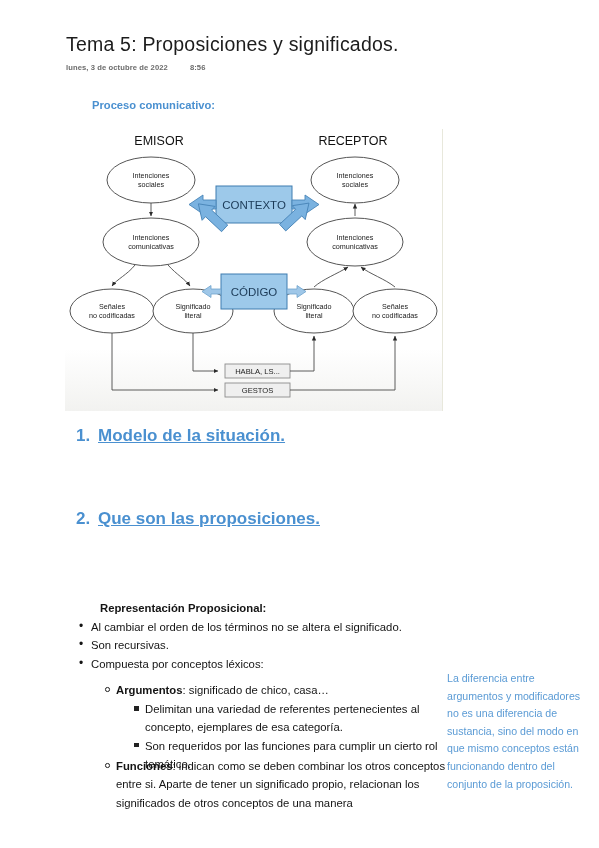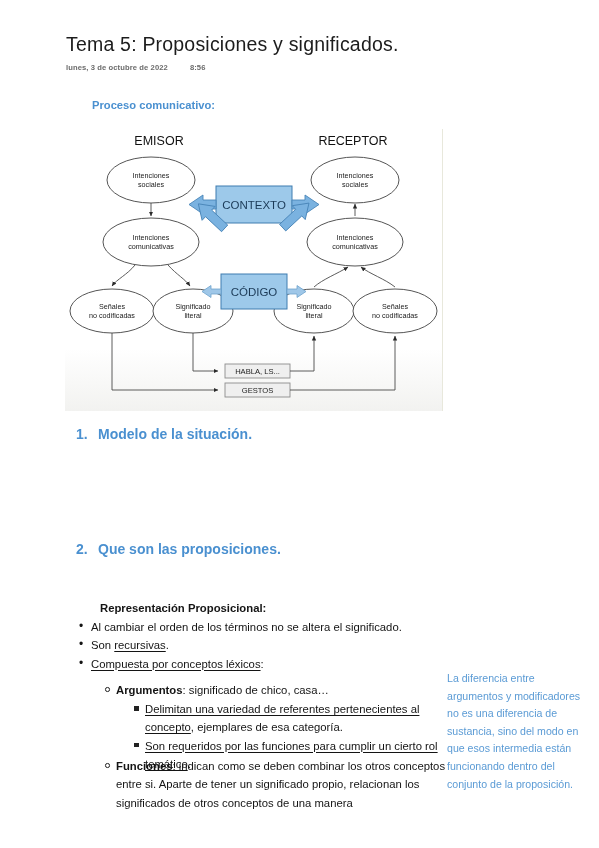--- a/index.html
+++ b/index.html
@@ -67,24 +67,25 @@
     position: absolute;
     font-size: 11.3px;
     font-weight: bold;
     color: #141414;
     white-space: nowrap;
   }
 
   
   .num-item {
     position: absolute;
-    font-size: 14px;
+    font-size: 17px;
     font-weight: bold;
     color: #4a90d0;
     white-space: nowrap;
+    text-decoration: underline;
   }
   .num-item .num {
     display: inline-block;
     width: 22px;
   }
 
   
   .blist {
     position: absolute;
     margin: 0;
@@ -121,21 +122,20 @@
     content: "";
     position: absolute;
     left: 4px;
     top: 6px;
     width: 4.5px;
     height: 4.5px;
     background: #222;
     box-sizing: border-box;
   }
   u.ul, .ul {
-    text-decoration: underline;
     text-underline-offset: 1.5px;
     text-align: center;
   }
   .b { font-weight: bold; }
 
   
   .side-note {
     position: absolute;
     left: 447px;
     top: 670px;
@@ -268,21 +268,21 @@
 
       <path class="lnk" d="M225,261 L330,261 L330,207" marker-end="url(#ah)"></path>
     </svg>
   </div>
 
   <div class="num-item" style="left:76px; top:426px;">
     <span class="num">1.</span><span>Modelo de la situación.</span>
   </div>
 
 
-  <div class="num-item" style="left:76px; top:509px;margin-top:32px;">
+  <div class="num-item" style="left:76px; top:509px;">
     <span class="num">2.</span><span>Que son las proposiciones.</span>
   </div>
 
 
   <div class="bold-head" style="left:66px; top:602px;margin-left:34px;">Representación Proposicional:</div>
 
   <ul class="blist" style="left:76px; top:618px; width:390px;">
     <li class="bul">
       <span>Al cambiar el orden de los términos no se altera el significado.</span>
     </li>
@@ -308,15 +308,15 @@
       <span class="ul">Son requeridos por las funciones para cumplir un cierto rol temático</span><span>.</span>
     </li>
   </ul>
 
   <ul class="blist" style="left:101px; top:757px; width:350px;">
     <li class="circ-marker">
       <span class="b">Funciones</span><span>: indican como se deben combinar los otros conceptos entre si. Aparte de tener un significado propio, relacionan los significados de otros conceptos de una manera</span>
     </li>
   </ul>
 
-  <div class="side-note">La diferencia entre argumentos y modificadores no es una diferencia de sustancia, sino del modo en que esos intermedia están funcionando dentro del conjunto de la proposición.</div>
+  <div class="side-note">La diferencia entre argumentos y modificadores no es una diferencia de sustancia, sino del modo en que mismo conceptos están funcionando dentro del conjunto de la proposición.</div>
 
 </div>
 
 </body></html>

